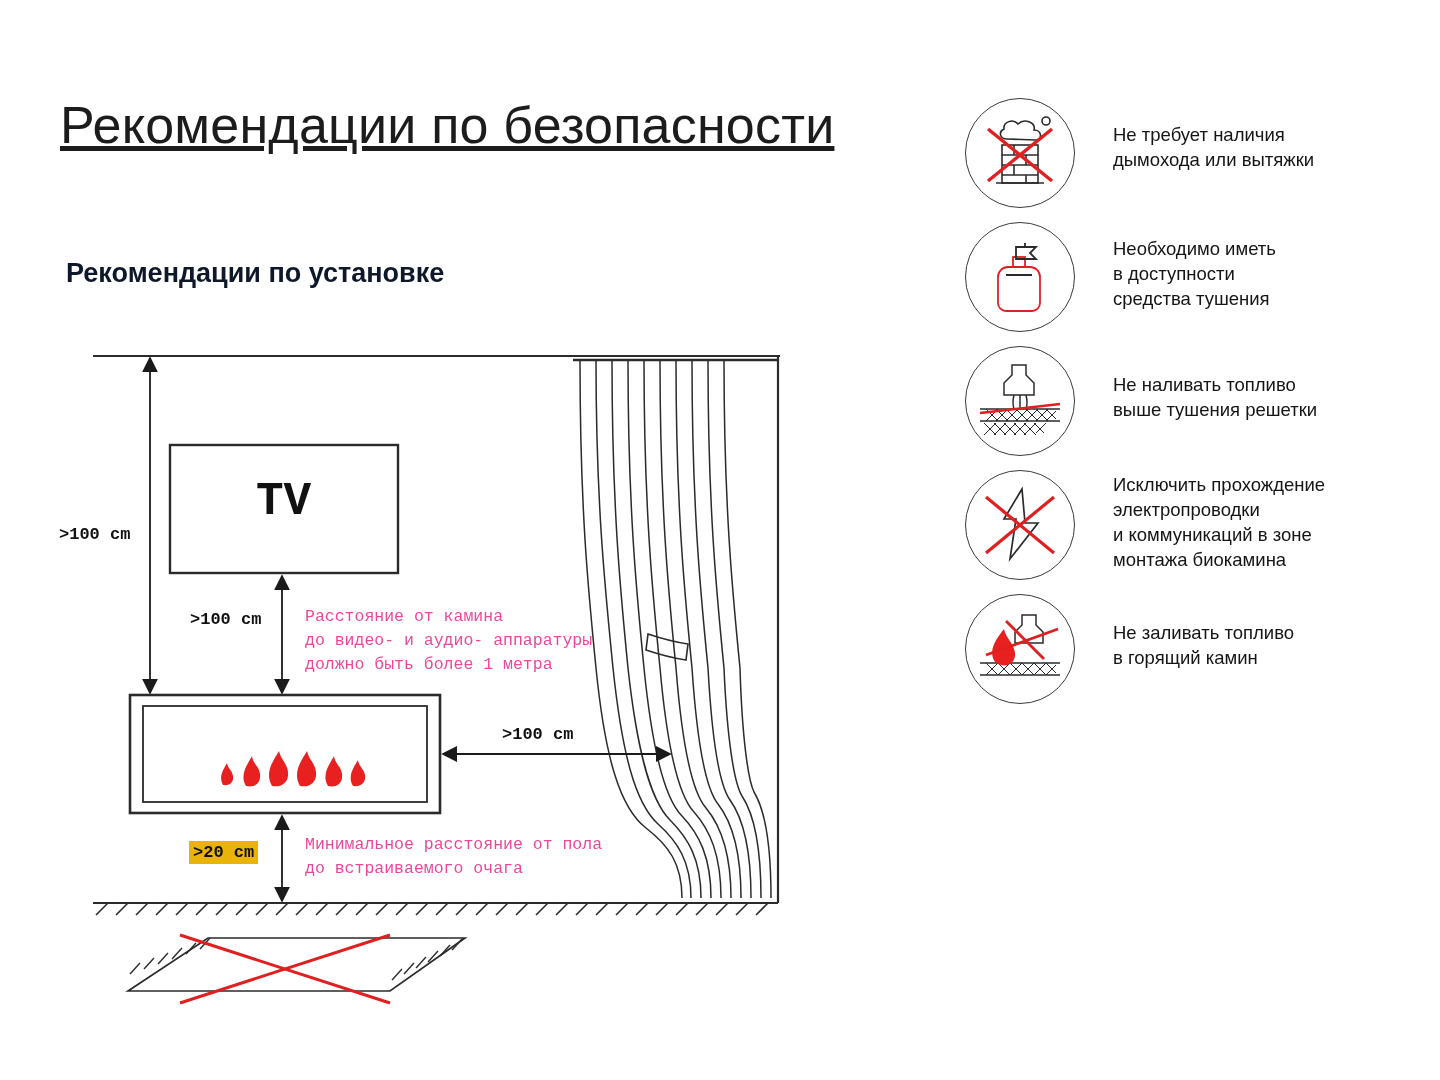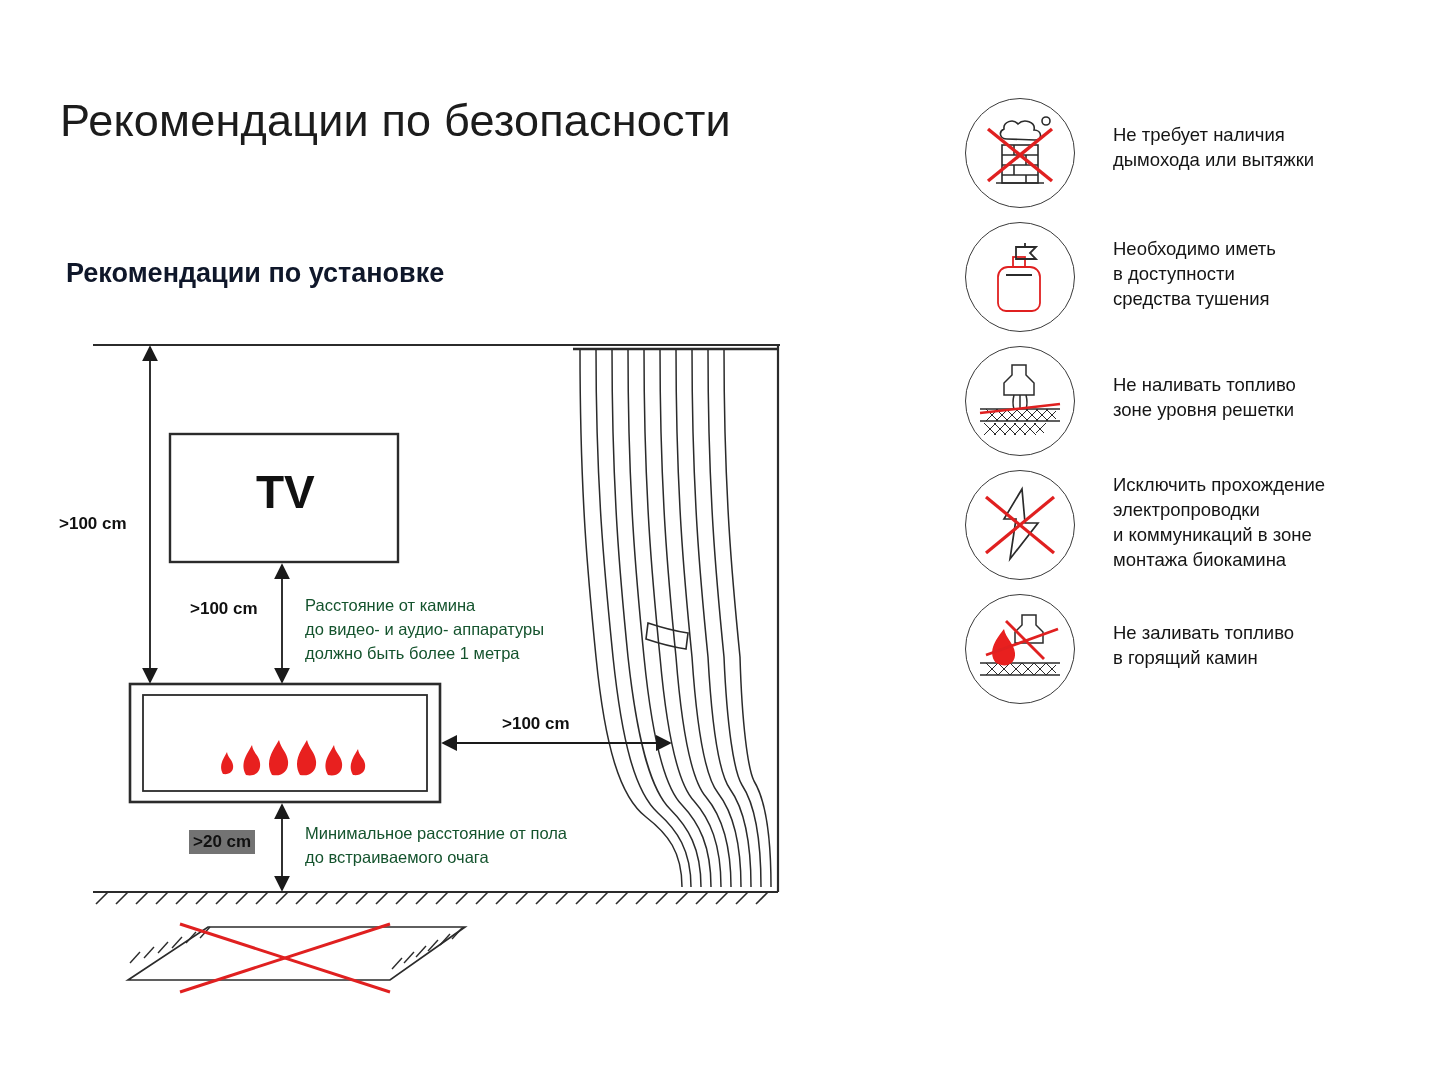--- a/index.html
+++ b/index.html
@@ -17,59 +17,61 @@
   }
   .page {
     position: absolute;
     inset: 0;
   }
   
   .main-title {
     position: absolute;
     left: 60px;
     top: 95px;
-    font-size: 45px;
+    font-size: 52px;
     font-weight: 400;
     letter-spacing: 0.2px;
     color: #1c1c1c;
     white-space: nowrap;
+    text-decoration: underline;
   }
   .section-title {
     position: absolute;
     left: 66px;
     top: 258px;
     font-size: 27px;
     font-weight: 700;
     color: #0f172a;
     white-space: nowrap;
   }
   
   .diagram {
     position: absolute;
     left: 60px;
-    top: 327px;
+    top: 338px;
     width: 740px;
     height: 680px;
+    font-family: Liberation Mono, monospace;
   }
   .diagram svg {
     display: block;
   }
   .diag-label {
     position: absolute;
     font-size: 17px;
     font-weight: 700;
     color: #111;
     white-space: nowrap;
   }
   .diag-note {
     position: absolute;
     font-size: 16.5px;
     font-weight: 400;
     line-height: 1.45;
-    color: #14532d;
+    color: #ec4899;
     white-space: pre-line;
   }
   .tv-text {
     position: absolute;
     font-size: 46px;
     font-weight: 700;
     color: #111;
   }
   
   .tips {
@@ -239,21 +241,21 @@
 
         <line x1="222" y1="478" x2="222" y2="563" marker-start="url(#arrs)" marker-end="url(#arr)"></line>
       </g>
     </svg>
 
     <div class="tv-text" style="left:196px; top:138px;">TV</div>
 
     <div class="diag-label" style="left:-5px; top:185px; background:#fff; padding:2px 4px;">&gt;100 cm</div>
     <div class="diag-label" style="left:126px; top:270px; background:#fff; padding:2px 4px;">&gt;100 cm</div>
     <div class="diag-label" style="left:437px; top:385px; background:#fff; padding:2px 5px;">&gt;100 cm</div>
-    <div class="diag-label" style="left:129px; top:503px; background:#737373; padding:2px 4px;">&gt;20 cm</div>
+    <div class="diag-label" style="left:129px; top:503px; background:#eab308; padding:2px 4px;">&gt;20 cm</div>
 
     <div class="diag-note" style="left:245px; top:267px;">Расстояние от камина
 до видео- и аудио- аппаратуры
 должно быть более 1 метра</div>
     <div class="diag-note" style="left:245px; top:495px;">Минимальное расстояние от пола
 до встраиваемого очага</div>
   </div>
 
   <div class="tips">
 
@@ -346,21 +348,21 @@
               <line x1="70" y1="76" x2="58" y2="88"></line>
                 <line x1="80" y1="76" x2="70" y2="86"></line>
             </g>
           </g>
           <g stroke="#e02020" stroke-width="2.4">
             <line x1="14" y1="66" x2="94" y2="57"></line>
           </g>
         </svg>
       </div>
       <div class="tip-text">Не наливать топливо
-зоне уровня решетки</div>
+выше тушения решетки</div>
     </div>
 
     <div class="tip t5">
       <div class="tip-icon">
         <svg width="108" height="108" viewBox="0 0 108 108">
           <g fill="none" stroke="#2b2b2b" stroke-width="1.7">
             <path d="M56 18 L38 48 h12 L44 88 L72 52 h-13 z"></path>
           </g>
           <g stroke="#e02020" stroke-width="3.2">
             <line x1="20" y1="26" x2="88" y2="82"></line>

